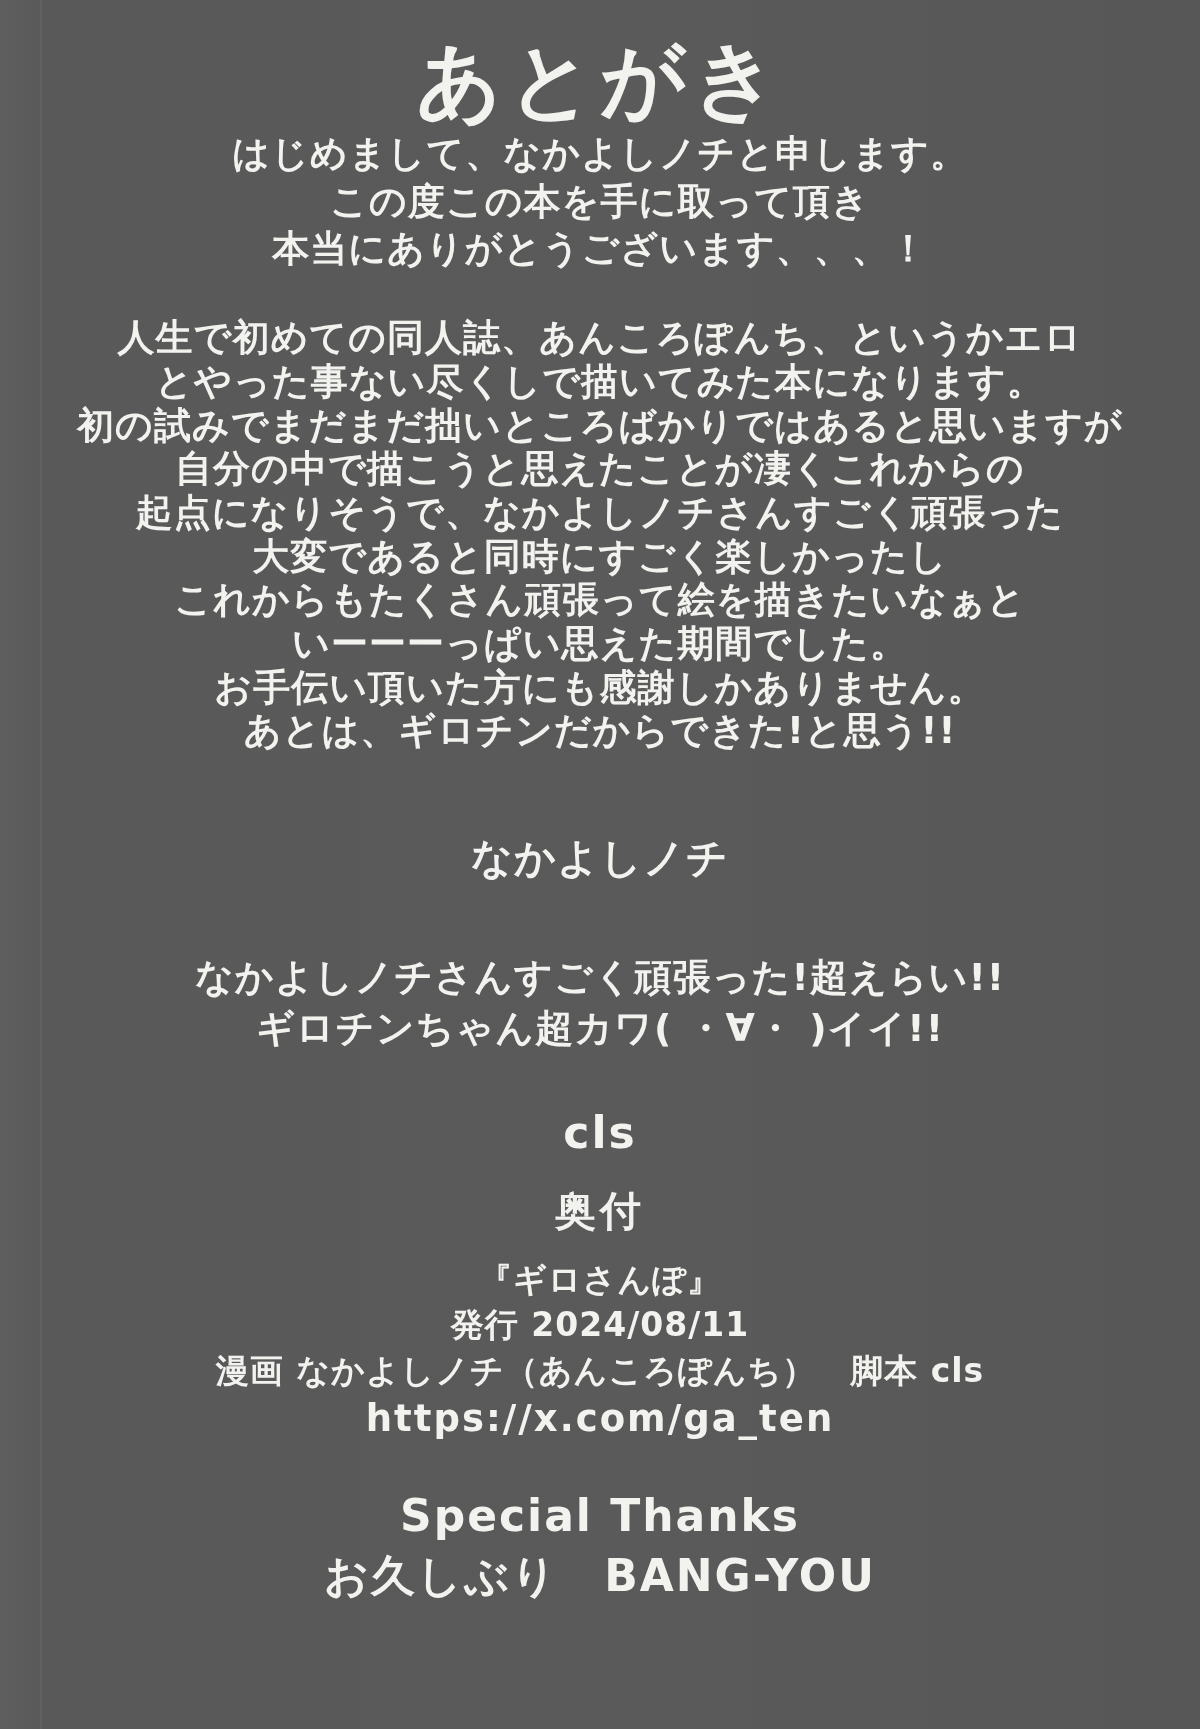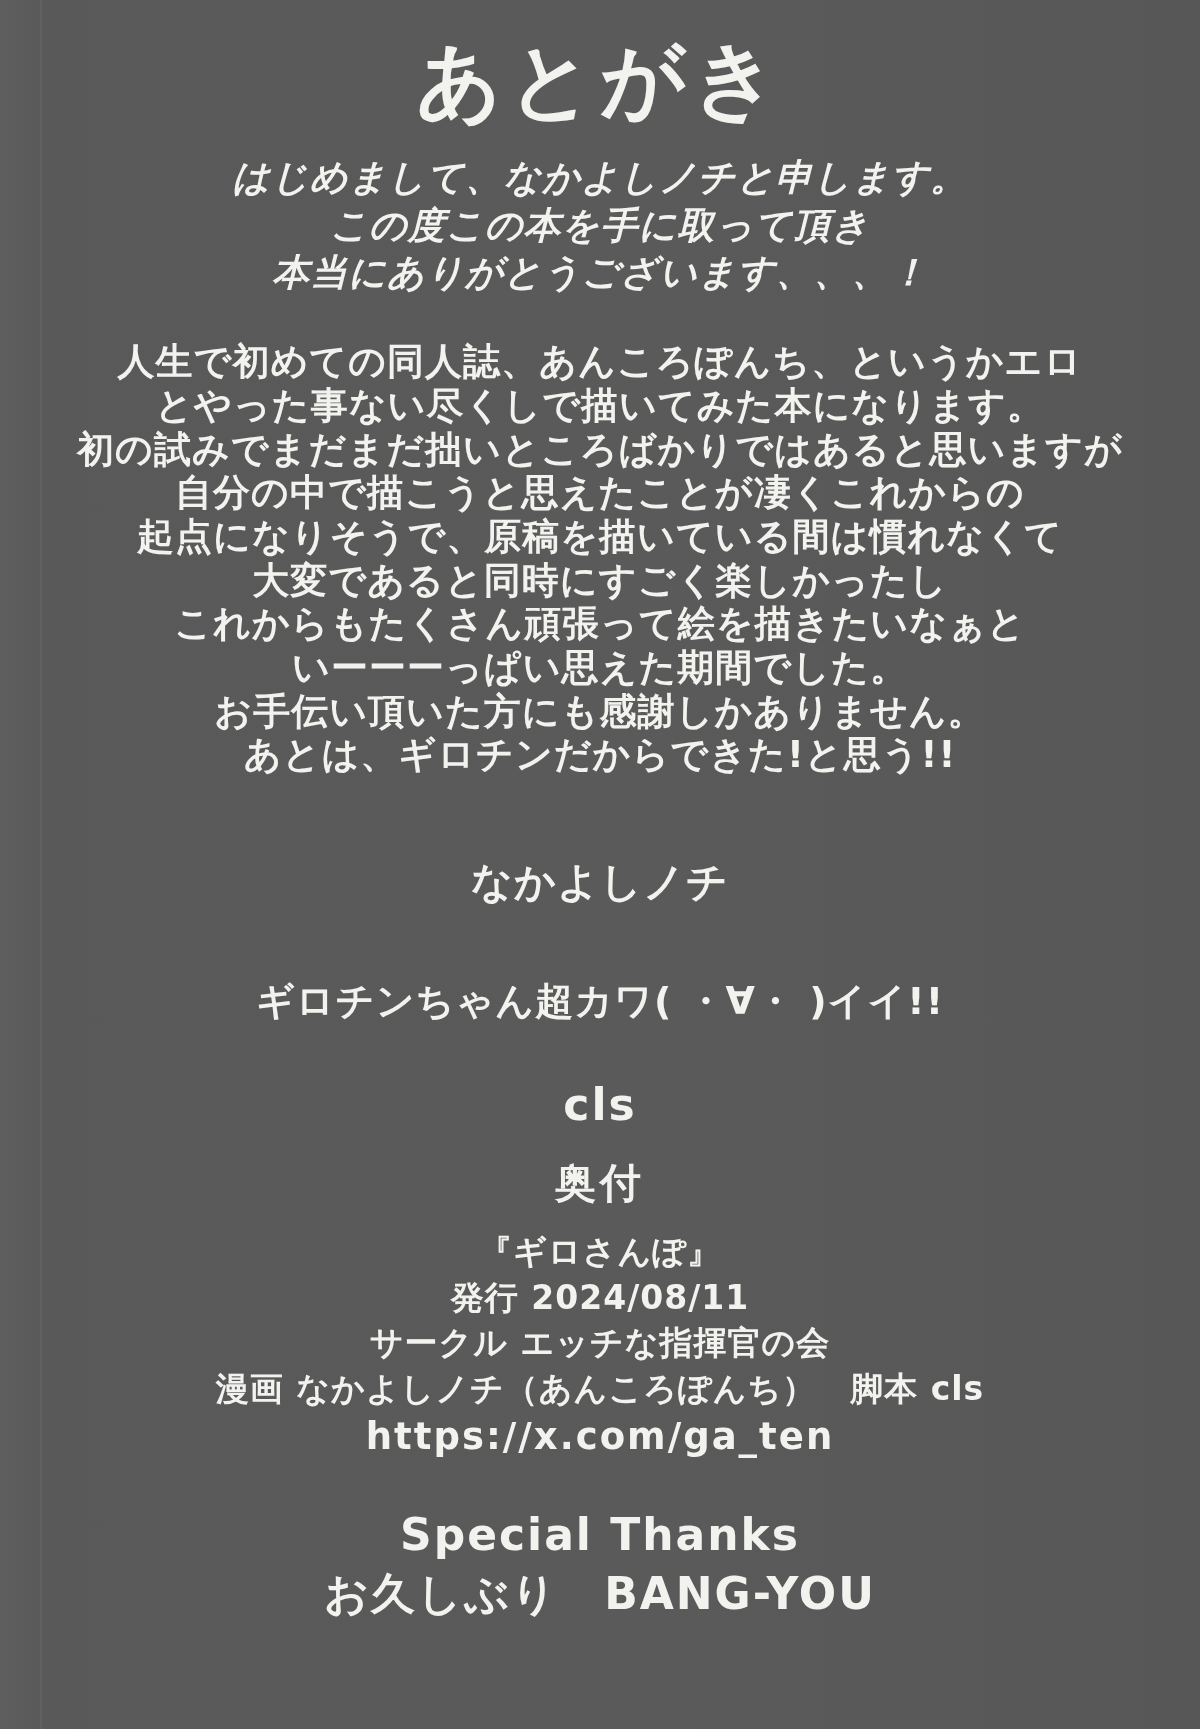--- a/index.html
+++ b/index.html
@@ -29,24 +29,23 @@
   }
   .jp { font-weight: 800; letter-spacing: 1px; }
   .page-title {
     margin-top: 34px;
     font-size: 84px;
     line-height: 1.1;
     letter-spacing: 6px;
     transform: rotate(-0.5deg);
   }
   .greeting {
-    margin-top: 28px;
+    margin-top: 4px;
     font-size: 37px;
     line-height: 1.28;
-    font-style: italic;
   }
   .body-block {
     margin-top: 44px;
     font-size: 37px;
     line-height: 1.18;
   }
   .signature {
     margin-top: 78px;
     font-size: 41px;
   }
@@ -94,42 +93,42 @@
     <div class="line">はじめまして、なかよしノチと申します。</div>
     <div class="line">この度この本を手に取って頂き</div>
     <div class="line">本当にありがとうございます、、、！</div>
   </div>
 
   <div class="body-block jp">
     <div class="line">人生で初めての同人誌、あんころぽんち、というかエロ</div>
     <div class="line">とやった事ない尽くしで描いてみた本になります。</div>
     <div class="line">初の試みでまだまだ拙いところばかりではあると思いますが</div>
     <div class="line">自分の中で描こうと思えたことが凄くこれからの</div>
-    <div class="line">起点になりそうで、原稿を描いている間は慣れなくて</div>
+    <div class="line">起点になりそうで、なかよしノチさんすごく頑張った</div>
     <div class="line">大変であると同時にすごく楽しかったし</div>
     <div class="line">これからもたくさん頑張って絵を描きたいなぁと</div>
     <div class="line">いーーーっぱい思えた期間でした。</div>
     <div class="line">お手伝い頂いた方にも感謝しかありません。</div>
     <div class="line">あとは、ギロチンだからできた!と思う!!</div>
   </div>
 
   <div class="signature jp">なかよしノチ</div>
 
   <div class="comment-block jp">
+    <div class="line">なかよしノチさんすごく頑張った!超えらい!!</div>
     <div class="line">ギロチンちゃん超カワ( ・∀・ )イイ!!</div>
   </div>
 
   <div class="comment-author jp">cls</div>
 
   <h2 class="colophon-heading jp">奥付</h2>
 
   <div class="colophon jp">
     <div class="line">『ギロさんぽ』</div>
     <div class="line">発行 2024/08/11</div>
-    <div class="line">サークル エッチな指揮官の会</div>
     <div class="line">漫画 なかよしノチ（あんころぽんち）　脚本 cls</div>
     <div class="line url">https://x.com/ga_ten</div>
   </div>
 
   <div class="thanks-block jp">
     <div class="line">Special Thanks</div>
     <div class="line">お久しぶり　BANG-YOU</div>
   </div>
 
 </div>

